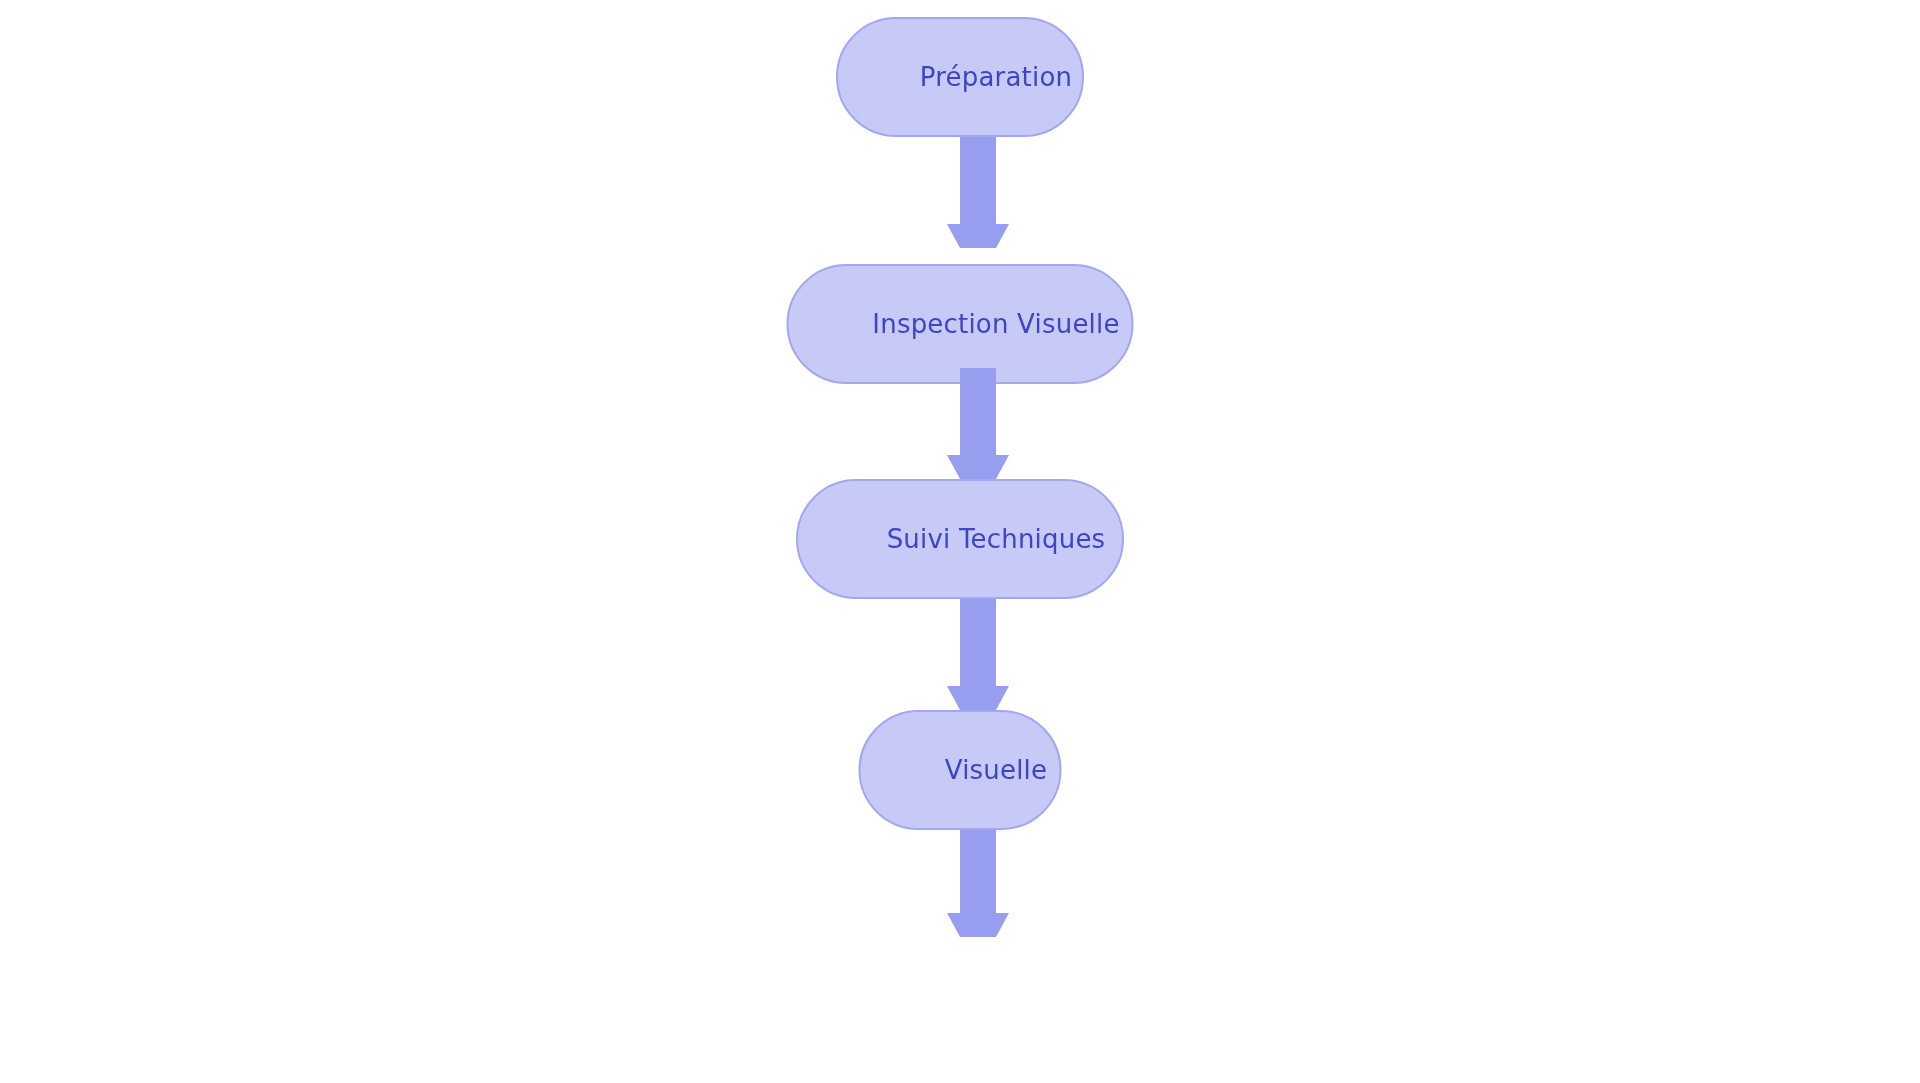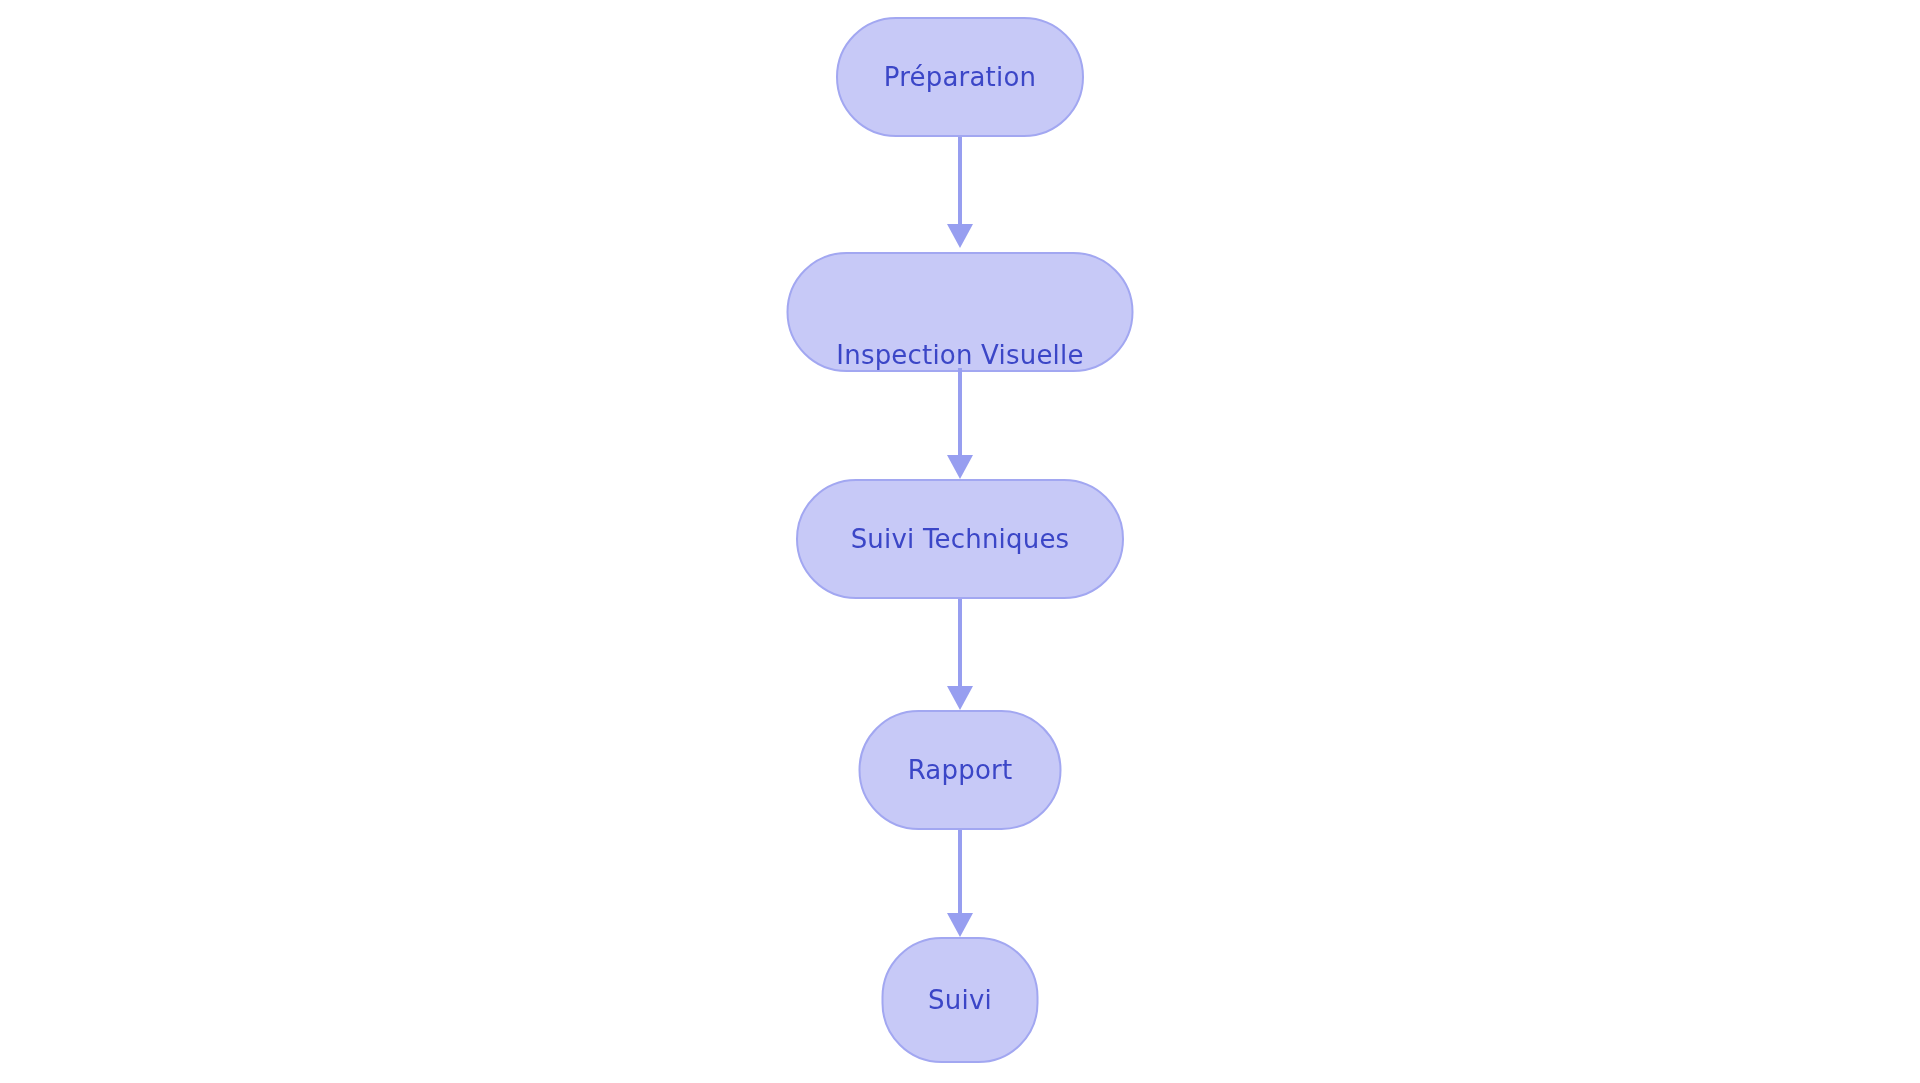--- a/index.html
+++ b/index.html
@@ -2,21 +2,21 @@
 <html style="--bg: #ffffff; --node-fill: #c7c9f7; --node-border: #a2a7f1; --node-text: #3b46c7; --arrow: #979ef0;"><head>
 <meta charset="utf-8">
 <style>
   :root {
     --bg: #ffffff;
     --node-fill: #c7c9f7;
     --node-border: #a2a7f1;
     --node-text: #3b46c7;
     --arrow: #979ef0;
   }
-  * { box-sizing: border-box; }
+  * { box-sizing: border-box; padding-left: 36px; }
   html, body { margin: 0; padding: 0; background: var(--bg); }
   .canvas {
     position: relative;
     width: 1920px;
     height: 1083px;
     background: var(--bg);
     overflow: hidden;
     font-family: "DejaVu Sans", "Liberation Sans", sans-serif;
   }
   .flow-node {
@@ -30,21 +30,21 @@
     display: flex;
     align-items: center;
     justify-content: center;
     color: var(--node-text);
     font-size: 26px;
     font-weight: 400;
     letter-spacing: 0.2px;
     white-space: nowrap;
   }
   .node-0 { top: 17px;  width: 248px; }
-  .node-1 { top: 252px; width: 347px; align-items: flex-end; }
+  .node-1 { top: 264px; width: 347px; }
   .node-2 { top: 479px; width: 328px; }
   .node-3 { top: 710px; width: 203px; }
   .node-4 { top: 937px; width: 157px; height: 126px; }
 
   .flow-arrow {
     position: absolute;
     left: 50%;
     transform: translateX(-50%);
     width: 26px;
     display: flex;
@@ -95,25 +95,22 @@
   <div class="flow-node node-2">
     <span>Suivi Techniques</span>
   </div>
 
   <div class="flow-arrow arrow-2">
     <div class="arrow-line"></div>
     <div class="arrow-head"></div>
   </div>
 
   <div class="flow-node node-3">
-    <span>Rapport</span>
+    <span>Visuelle</span>
   </div>
 
   <div class="flow-arrow arrow-3">
     <div class="arrow-line"></div>
     <div class="arrow-head"></div>
   </div>
 
-  <div class="flow-node node-4">
-    <span>Suivi</span>
-  </div>
 
 </div>
 
 </body></html>

